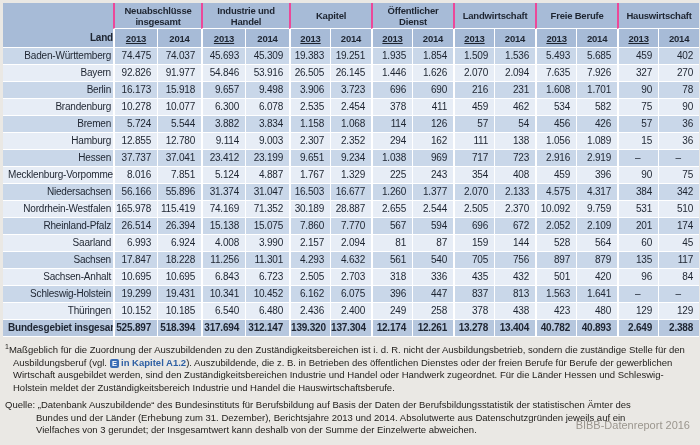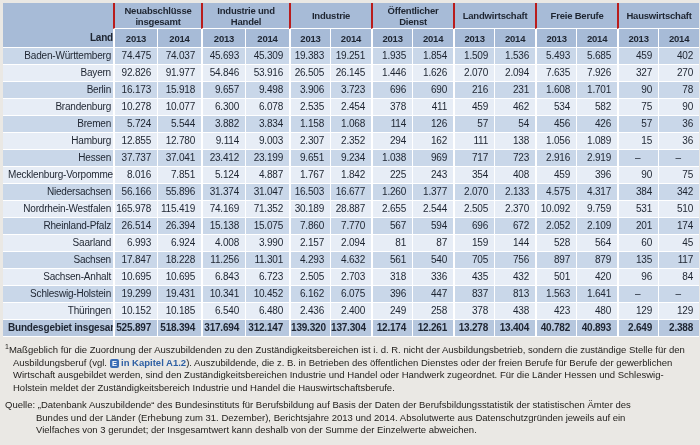--- a/index.html
+++ b/index.html
@@ -27,29 +27,29 @@
     overflow:hidden;
     white-space:nowrap;
   }
   thead th{
     background:var(--header-bg,#a7bbd7);
     font-weight:bold;
     font-size:9.5px;
     letter-spacing:-0.2px;
     text-align:center;
     vertical-align:middle;
-    border-left:2px solid #b91c1c;
+    border-left:2px solid #ec4899;
     border-bottom:1px solid #fff;
     padding:1px 1px;
     white-space:normal;
     line-height:11px;
   }
   thead tr.grp-row th{height:26px;}
   thead tr.year-row th{height:19px;border-left:1px solid #fff;}
-  thead tr.year-row th.grp{border-left:2px solid #fff;}
+  thead tr.year-row th.grp{border-left:2px solid #fff;text-decoration:underline;}
   thead th.land{
     text-align:right;
     vertical-align:bottom;
     padding:0 0 4px 5px;
     font-size:10px;
     border-left:none;
   }
 
   tbody td{
     font-size:10px;
@@ -139,21 +139,21 @@
       <col class="c-num">
         <col class="c-num">
       <col class="c-num">
         <col class="c-num">
     </colgroup>
     <thead>
       <tr class="grp-row">
         <th class="land" rowspan="2">Land</th>
         <th colspan="2">Neuabschlüsse insgesamt</th>
         <th colspan="2">Industrie und Handel</th>
-        <th colspan="2">Industrie</th>
+        <th colspan="2">Kapitel</th>
         <th colspan="2">Öffentlicher Dienst</th>
         <th colspan="2">Landwirtschaft</th>
         <th colspan="2">Freie Berufe</th>
         <th colspan="2">Hauswirtschaft</th>
       </tr>
       <tr class="year-row">
         <th class="grp">2013</th>
         <th>2014</th>
         <th class="grp">2013</th>
         <th>2014</th>
@@ -289,21 +289,21 @@
           <td class="grp dash">–</td>
           <td class="dash">–</td>
         </tr>
         <tr>
           <td class="land">Mecklenburg-Vorpommern</td>
           <td class="grp">8.016</td>
           <td>7.851</td>
           <td class="grp">5.124</td>
           <td>4.887</td>
           <td class="grp">1.767</td>
-          <td>1.842</td>
+          <td>1.329</td>
           <td class="grp">225</td>
           <td>243</td>
           <td class="grp">354</td>
           <td>408</td>
           <td class="grp">459</td>
           <td>396</td>
           <td class="grp">90</td>
           <td>75</td>
         </tr>
         <tr>
@@ -460,13 +460,14 @@
           <td>2.388</td>
         </tr>
       </tbody>
   </table>
 
   <div class="notes">
     <div class="footnote"><sup>1</sup><span>Maßgeblich für die Zuordnung der Auszubildenden zu den Zuständigkeitsbereichen ist i. d. R. nicht der Ausbildungsbetrieb, sondern die zuständige Stelle für den Ausbildungsberuf (vgl.</span><span class="chapter-icon">E</span><span class="chapter-link">in Kapitel A1.2</span><span>). Auszubildende, die z. B. in Betrieben des öffentlichen Dienstes oder der freien Berufe für Berufe der gewerblichen Wirtschaft ausgebildet werden, sind den Zuständigkeitsbereichen Industrie und Handel oder Handwerk zugeordnet. Für die Länder Hessen und Schleswig-Holstein meldet der Zuständigkeitsbereich Industrie und Handel die Hauswirtschaftsberufe.</span></div>
     <div class="source"><span class="src-label">Quelle:</span> <span>„Datenbank Auszubildende“ des Bundesinstituts für Berufsbildung auf Basis der Daten der Berufsbildungsstatistik der statistischen Ämter des Bundes und der Länder (Erhebung zum 31. Dezember), Berichtsjahre 2013 und 2014. Absolutwerte aus Datenschutzgründen jeweils auf ein Vielfaches von 3 gerundet; der Insgesamtwert kann deshalb von der Summe der Einzelwerte abweichen.</span></div>
   </div>
 
+  <div class="report-label">BIBB-Datenreport 2016</div>
 </div>
 
 </body></html>

